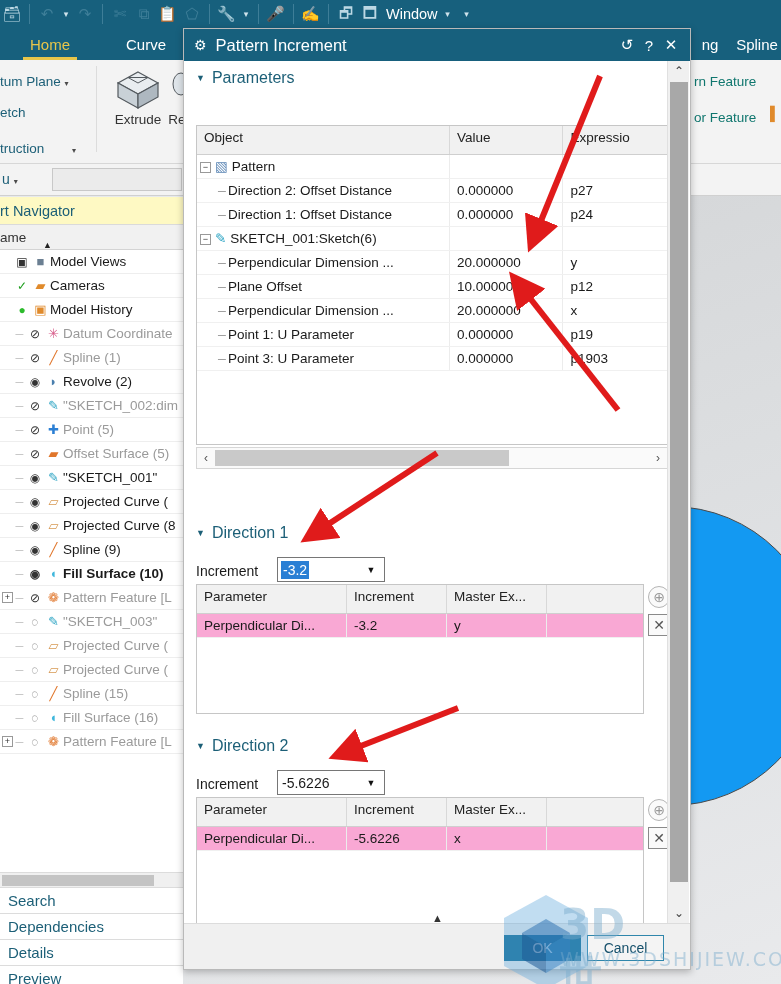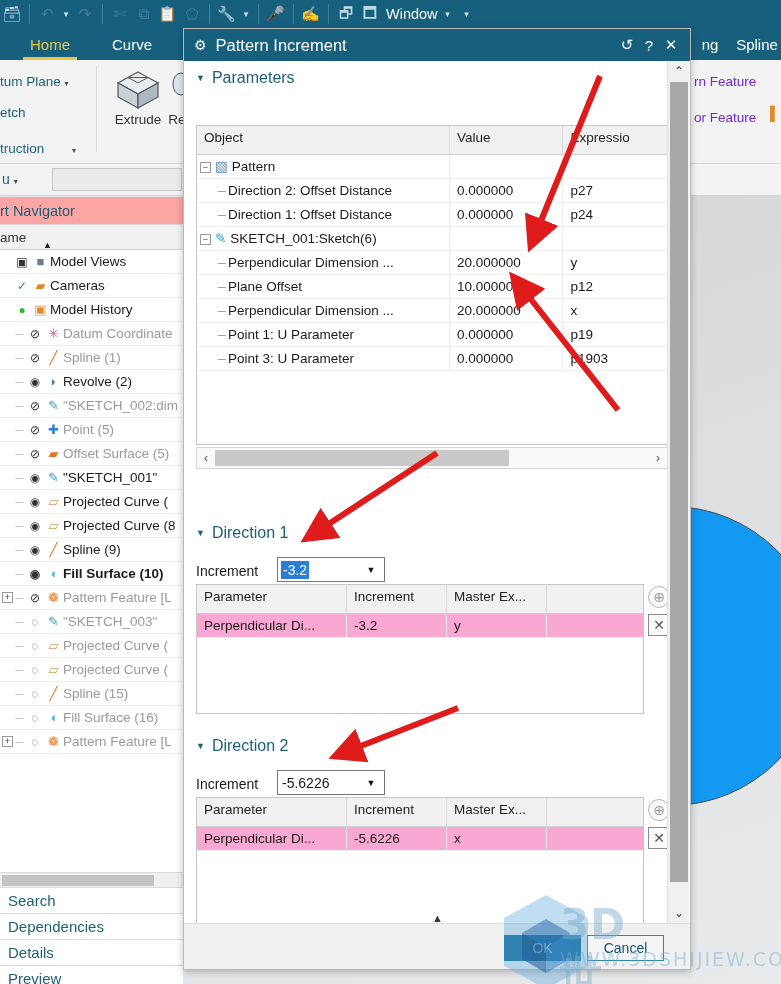--- a/index.html
+++ b/index.html
@@ -67,21 +67,21 @@
   }
   .menu-lbl { position: absolute; left: 0; top: 7px; color: #1c5f77; font-size: 14px; }
   .searchbox {
     position: absolute; left: 52px; top: 4px; width: 130px; height: 23px;
     background: #ebebeb; border: 1px solid #c8c8c8;
   }
 
   
   .pn-title {
     position: absolute; left: 0; top: 197px; width: 183px; height: 28px;
-    background: #fca5a5; border-bottom: 1px solid #dadada;
+    background: #fef9c3; border-bottom: 1px solid #dadada;
     color: #1c5f77; font-size: 14.5px; padding-left: 0px; line-height: 28px;
   }
   .pn-colhdr {
     position: absolute; left: 0; top: 225px; width: 183px; height: 25px;
     background: #f1f1f1; border-bottom: 1px solid #d4d4d4;
     color: #333; font-size: 13.5px; line-height: 25px;
   }
   .pn-sortarrow { position: absolute; left: 43px; top: 8px; font-size: 9px; color: #222; }
 
   .pn-tree {
@@ -122,21 +122,21 @@
   .viewport {
     position: absolute; left: 183px; top: 196px; width: 598px; height: 788px;
     background: linear-gradient(160deg,#d2d4d6 0%, #dcdee0 45%, #e9eaec 100%);
   }
   .ball {
     position: absolute; border-radius: 50%;
     background: #1399f2; border: 1px solid #4a4a4a;
   }
 
   
-  .rb-right-txt { position: absolute; color: #6d28d9; font-size: 13.5px; white-space: nowrap; }
+  .rb-right-txt { position: absolute; color: #0f766e; font-size: 13.5px; white-space: nowrap; }
 
   
   .dlg {
     position: absolute; left: 183px; top: 28px; width: 508px; height: 942px;
     background: #f0f0f0; border: 1px solid #b9b9b9;
     box-shadow: 0 2px 7px rgba(0,0,0,.25);
   }
   .dlg-title {
     position: absolute; left: 0; top: 0; width: 506px; height: 32px;
     background: #17607d; color: #fff; display: flex; align-items: center;
@@ -261,21 +261,21 @@
     <div class="qat-btn">🗖</div>
     <div class="qat-win-label">Window</div>
     <div class="qat-caret">▾</div>
     <div class="qat-caret" style="margin-left:5px;">▾</div>
   </div>
 
   <div class="tabrow">
     <div class="tab active" style="left:18px;width:64px;">
         <span>Home</span>
       </div>
-    <div class="tab" style="left:102px;width:60px;">
+    <div class="tab" style="left:116px;width:60px;">
         <span>Curve</span>
       </div>
     <div class="tab" style="left:693px;width:34px;">
         <span>ng</span>
       </div>
     <div class="tab" style="left:733px;width:48px;">
         <span>Spline</span>
       </div>
   </div>
 

